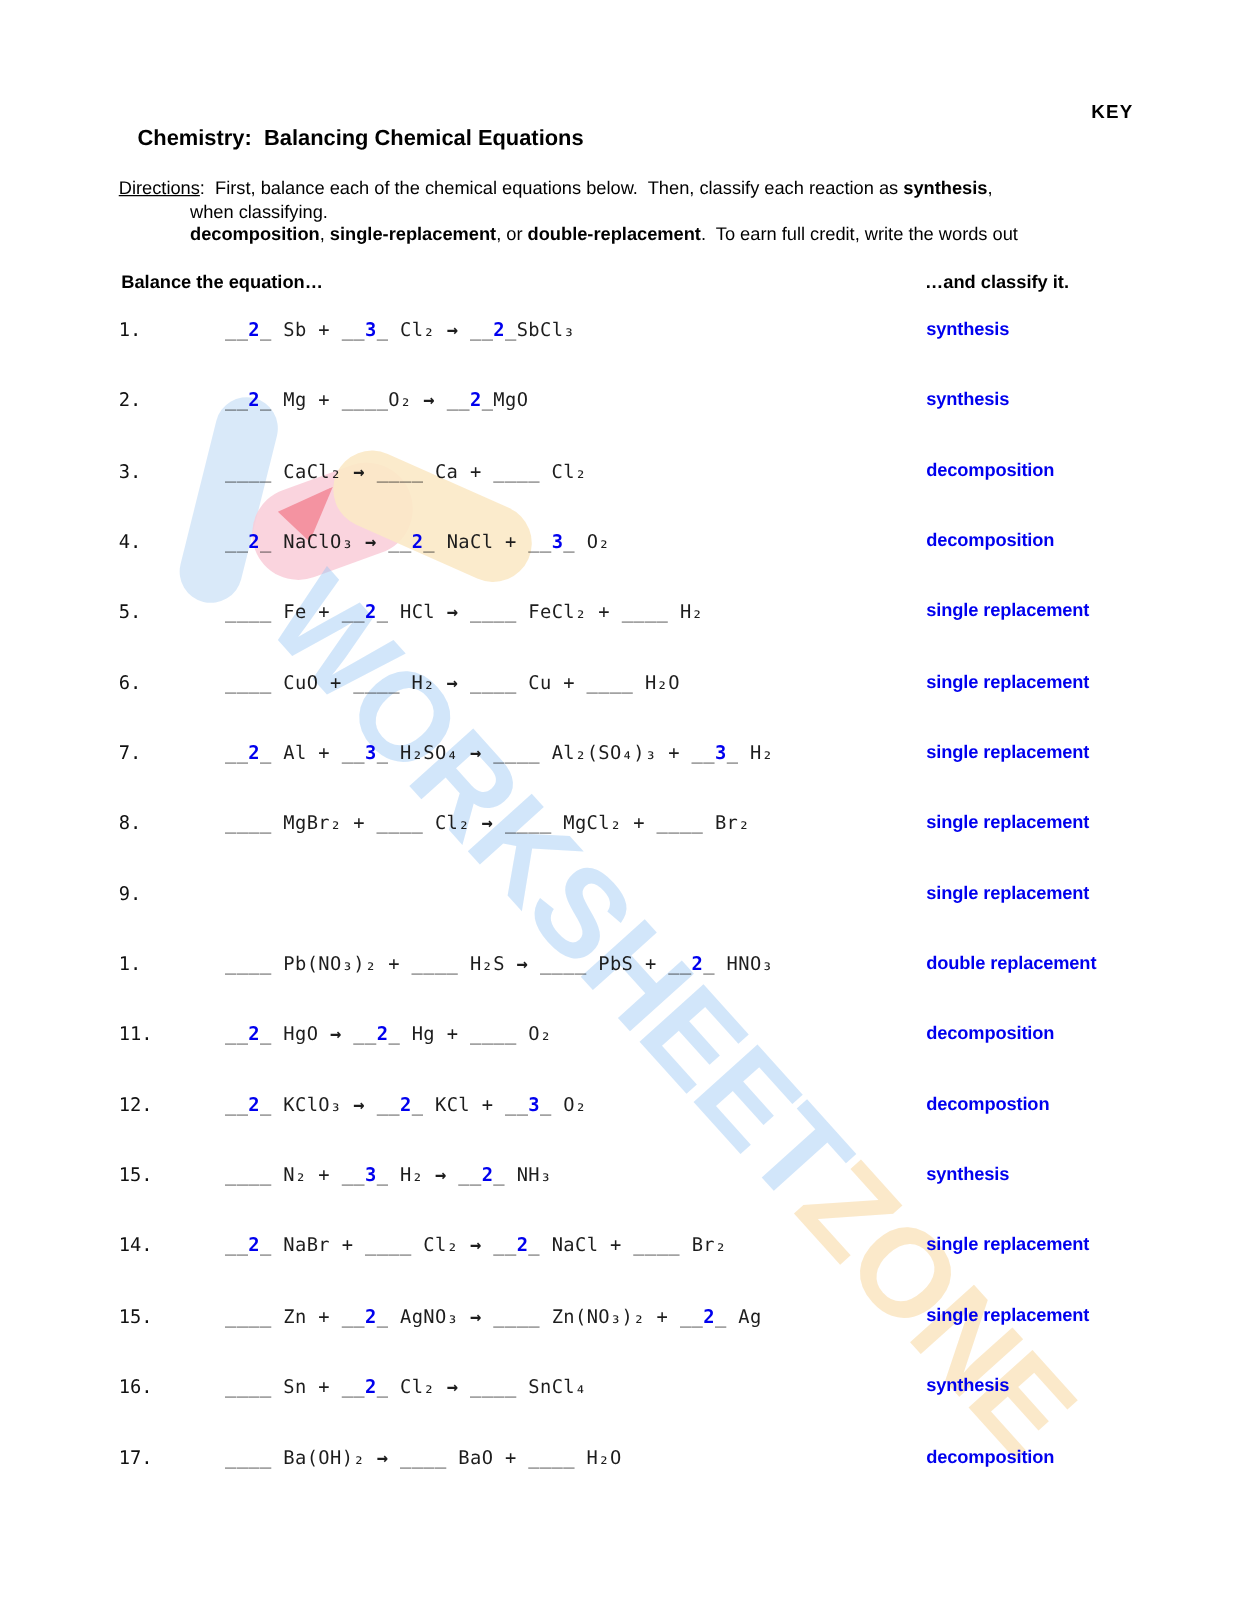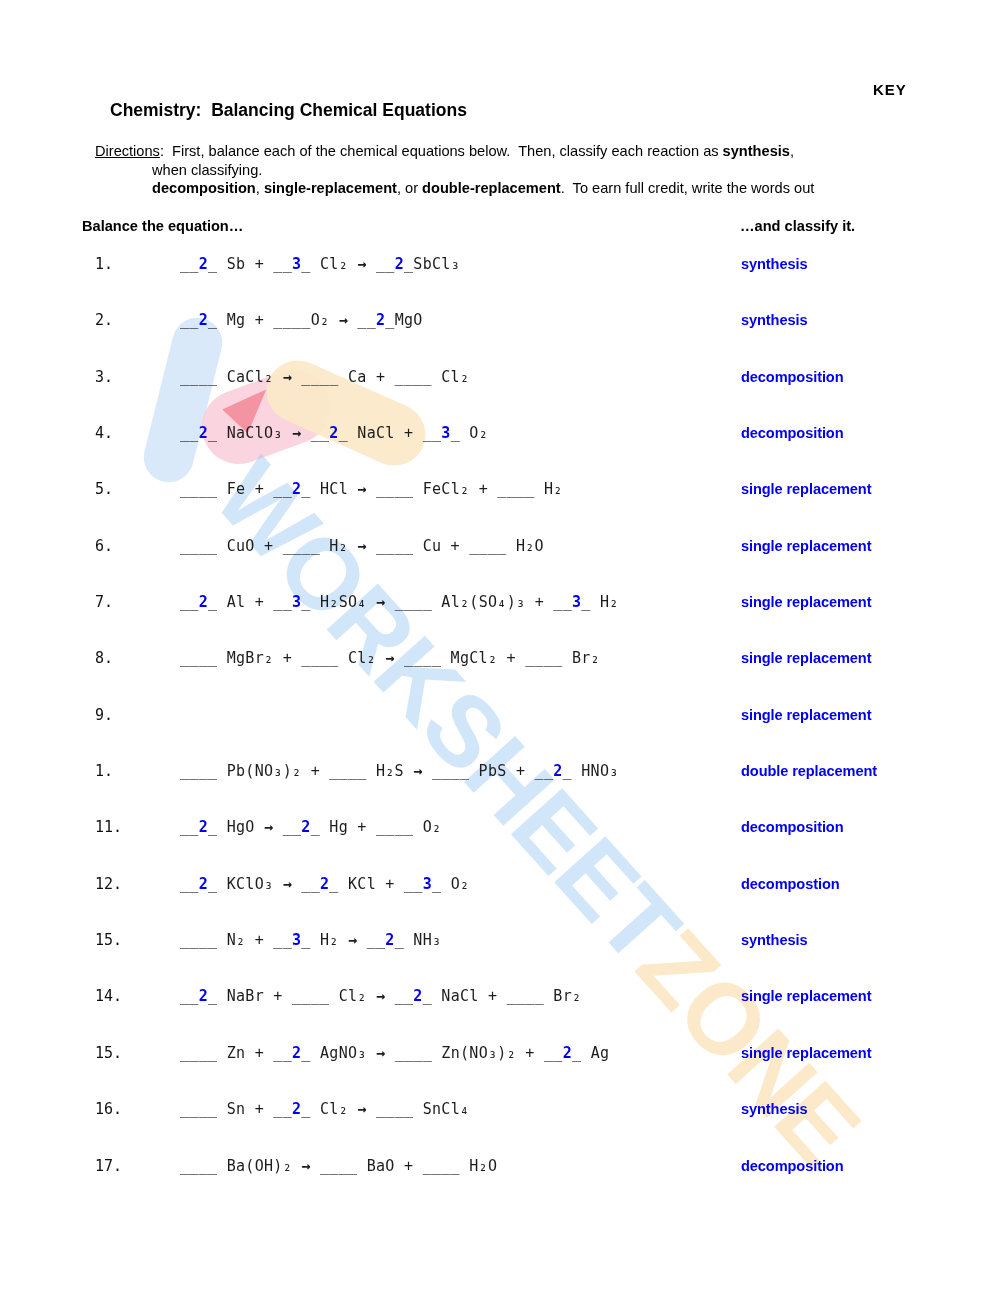--- a/index.html
+++ b/index.html
@@ -44,21 +44,21 @@
   .directions{
     position:absolute;top:142px;left:95px;width:830px;z-index:1;
     font-size:14.6px;line-height:18.7px;color:#000;
   }
   .directions .dline{white-space:pre-wrap;}
   .directions .indent{padding-left:57px;}
   .directions .b{font-weight:bold;}
   .directions .u{text-decoration:underline;margin-top:10px;}
   .colheads{position:absolute;top:218px;left:0;width:1000px;z-index:1;
     font-weight:bold;font-size:14.6px;color:#000;}
-  .colheads .left{position:absolute;left:82px;white-space:pre;text-align:right;}
+  .colheads .left{position:absolute;left:97px;white-space:pre;text-align:right;}
   .colheads .right{position:absolute;left:740px;white-space:pre;}
   
   .rows{position:absolute;top:255px;left:0;width:1000px;z-index:1;}
   .row{position:relative;height:56.35px;}
   .num{
     position:absolute;left:95px;top:0;
     font-family:"DejaVu Sans Mono", monospace;
     font-size:15px;color:#111;
   }
   .eq{

